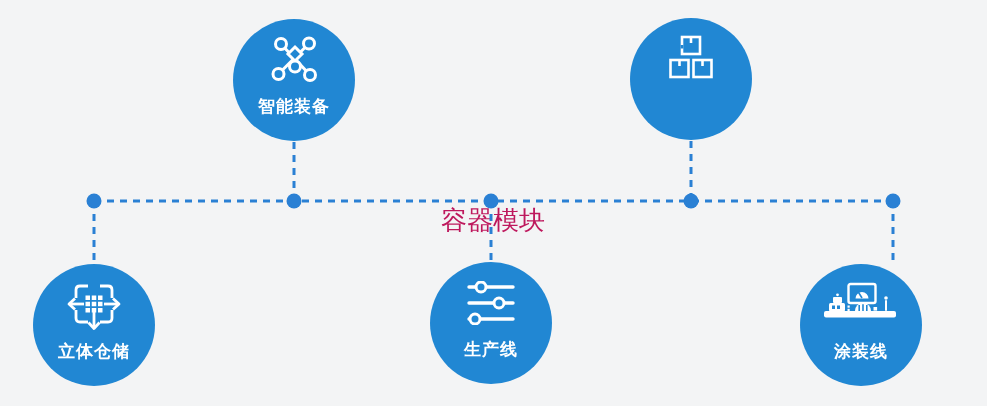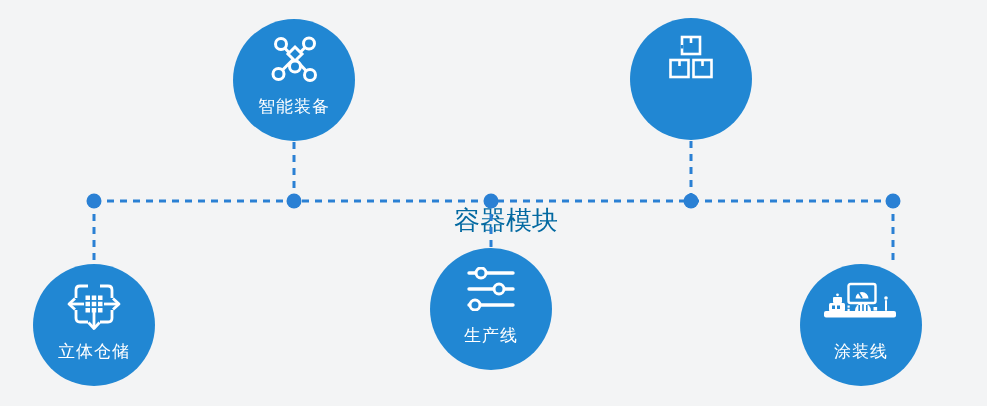--- a/index.html
+++ b/index.html
@@ -3,44 +3,44 @@
 <meta charset="utf-8">
 <style>
   * { margin:0; padding:0; box-sizing:border-box; }
   html,body { width:987px; height:406px; }
   body { font-family:"DejaVu Sans","Liberation Sans",sans-serif; }
   .stage {
     position:relative; width:987px; height:406px;
     background:#f3f4f5; overflow:hidden;
   }
   .watermark {
-    position:absolute; left:454px; top:203px; z-index:0;
-    font-size:26px; color:#0369a1; font-weight:400;
+    position:absolute; left:441px; top:203px; z-index:0;
+    font-size:26px; color:#be185d; font-weight:400;
     user-select:none; white-space:nowrap;
   }
   .connectors { position:absolute; left:0; top:0; z-index:1; }
   .node {
     position:absolute; width:122px; height:122px; border-radius:50%;
     background:#2187d3; z-index:2;
   }
   .node-smart-equipment   { left:233px; top:19px;  }
   .node-warehouse         { left:630px; top:18px;  }
   .node-logistics-sorting { left:33px;  top:264px; }
-  .node-production-line   { left:430px; top:248px; }
+  .node-production-line   { left:430px; top:262px; }
   .node-painting-line     { left:800px; top:264px; }
   .icon-wrap {
     position:absolute; left:50%; transform:translateX(-50%);
     top:16px; display:flex; justify-content:center;
   }
   .node-logistics-sorting .icon-wrap { top:14px; }
   .node-production-line   .icon-wrap { top:19px; }
   .node-painting-line     .icon-wrap { top:18px; }
   .node-label {
     position:absolute; top:76px; left:0; width:100%;
-    text-align:center; color:#ffffff; font-size:17px; font-weight:normal;
+    text-align:center; color:#ffffff; font-size:17px; font-weight:bold;
     letter-spacing:1px; white-space:nowrap;
   }
 </style>
 </head>
 <body>
 
 <div class="stage">
 
   <div class="watermark">容器模块</div>
 

